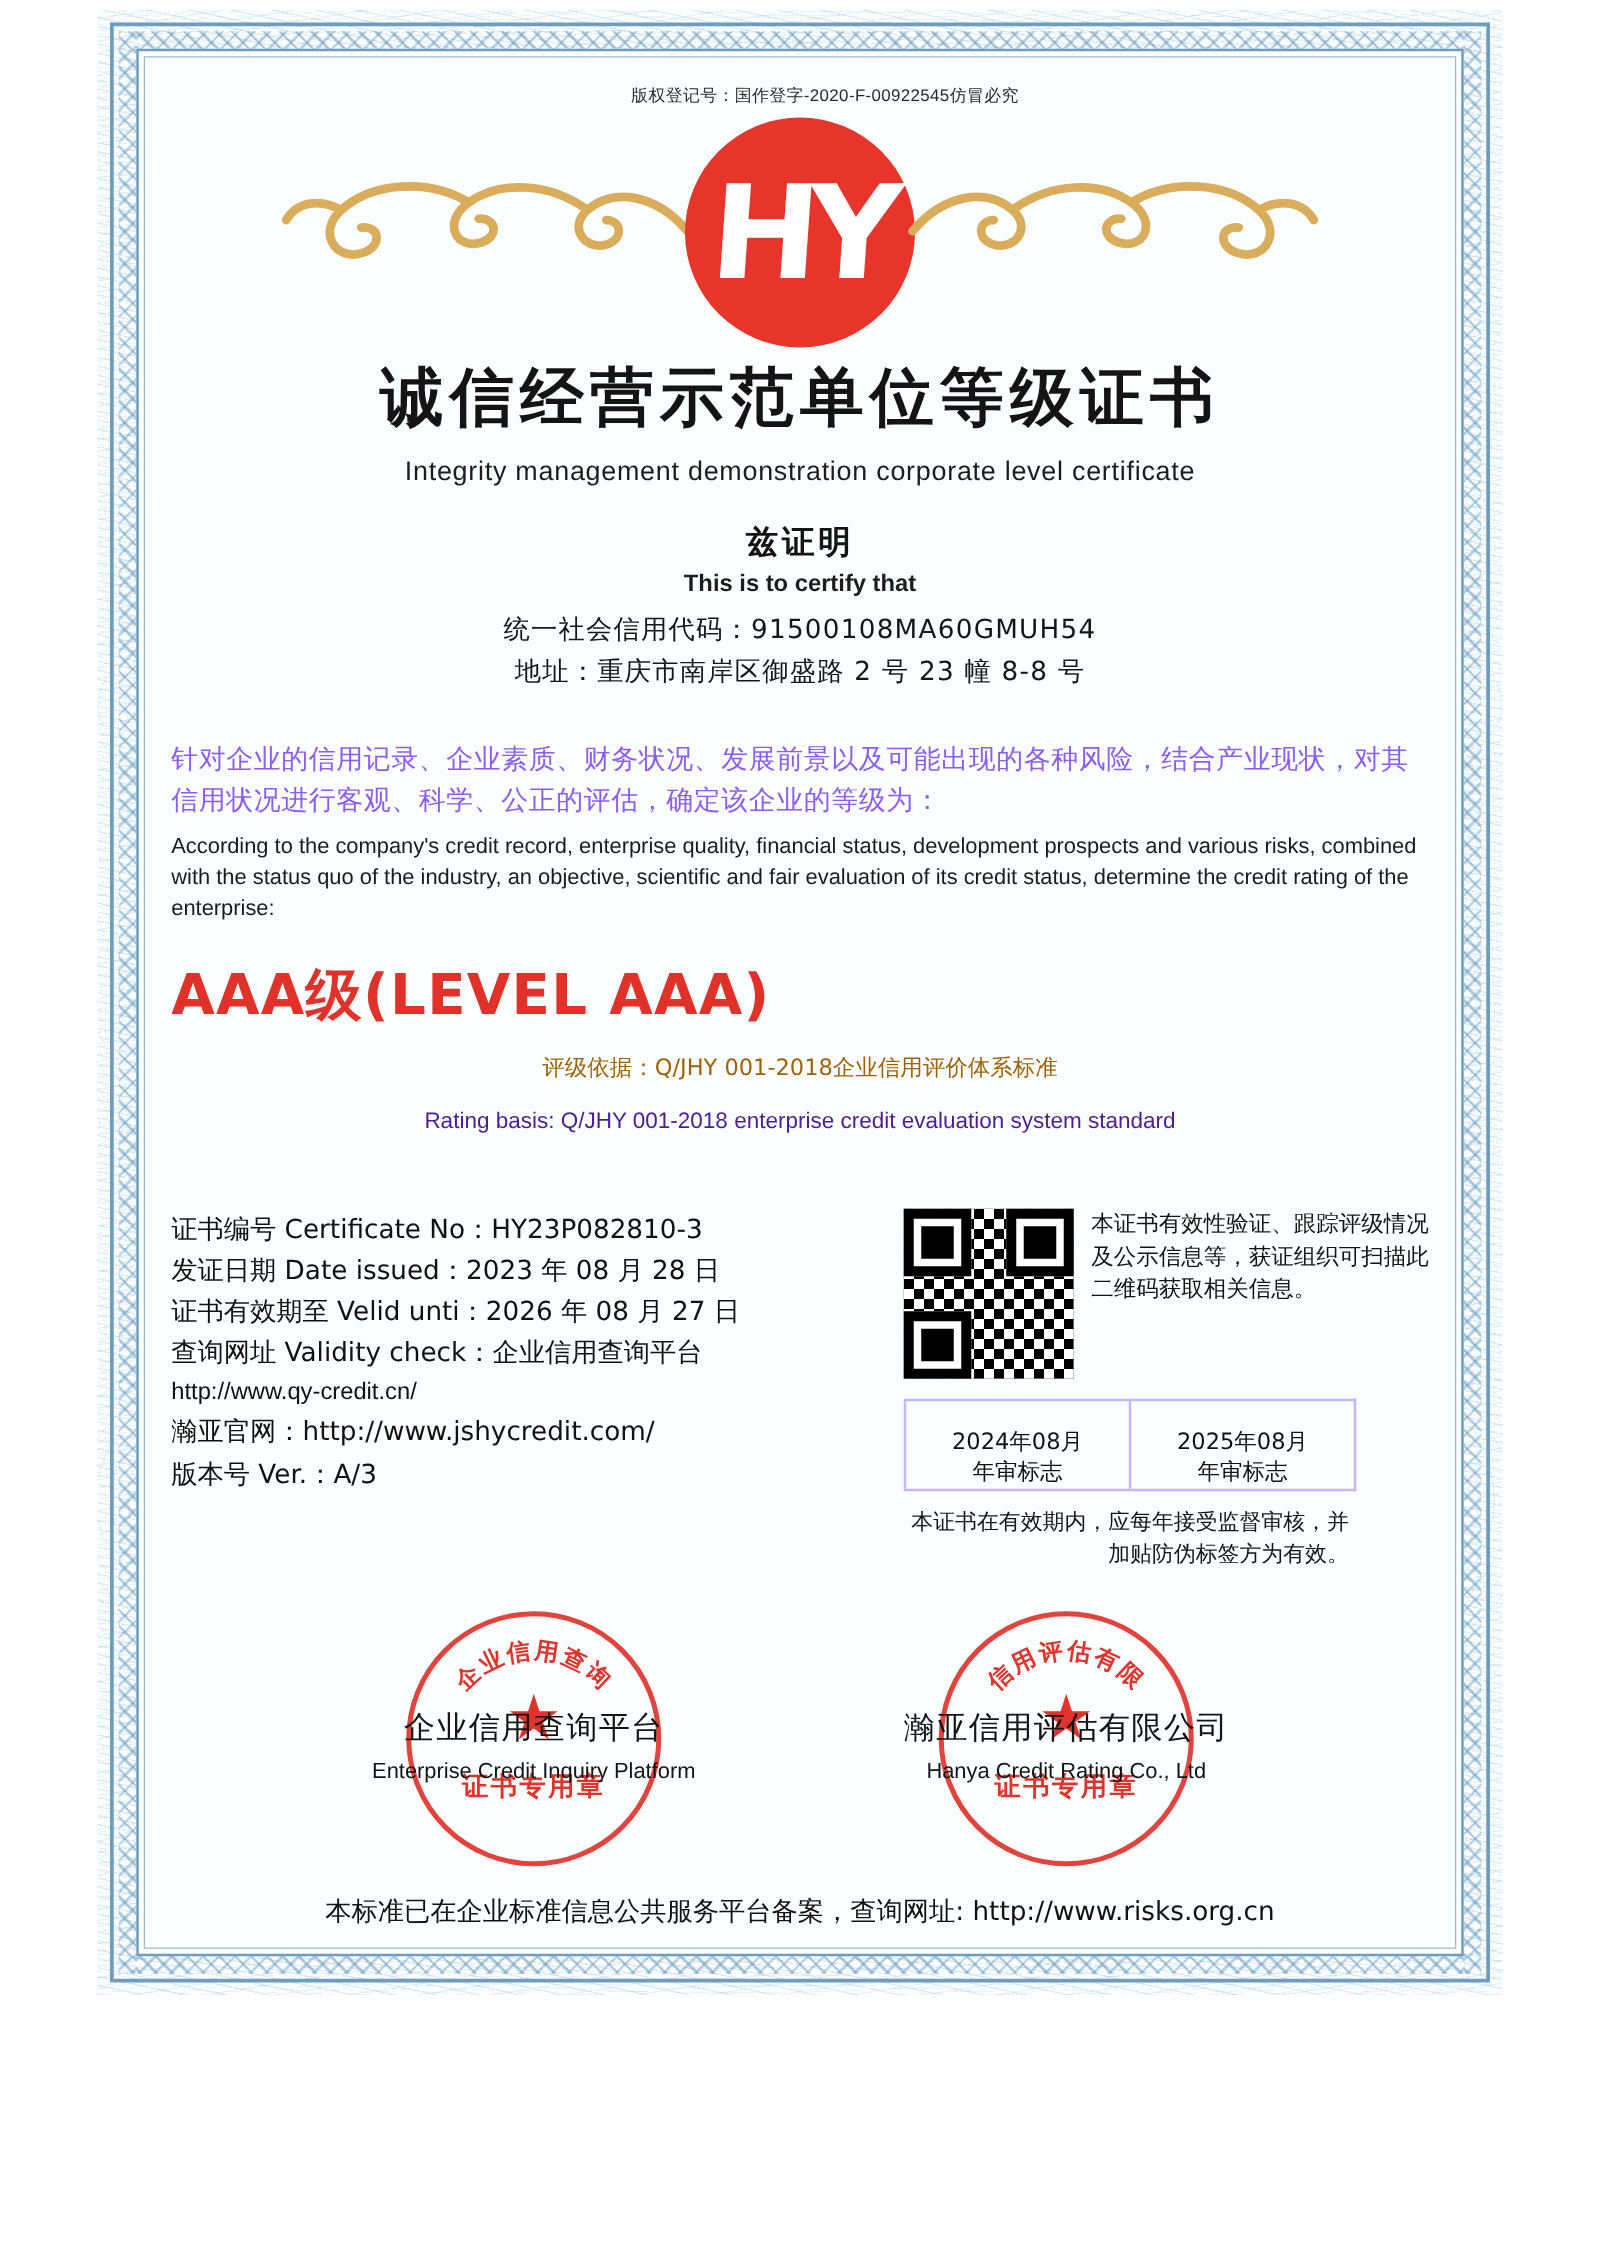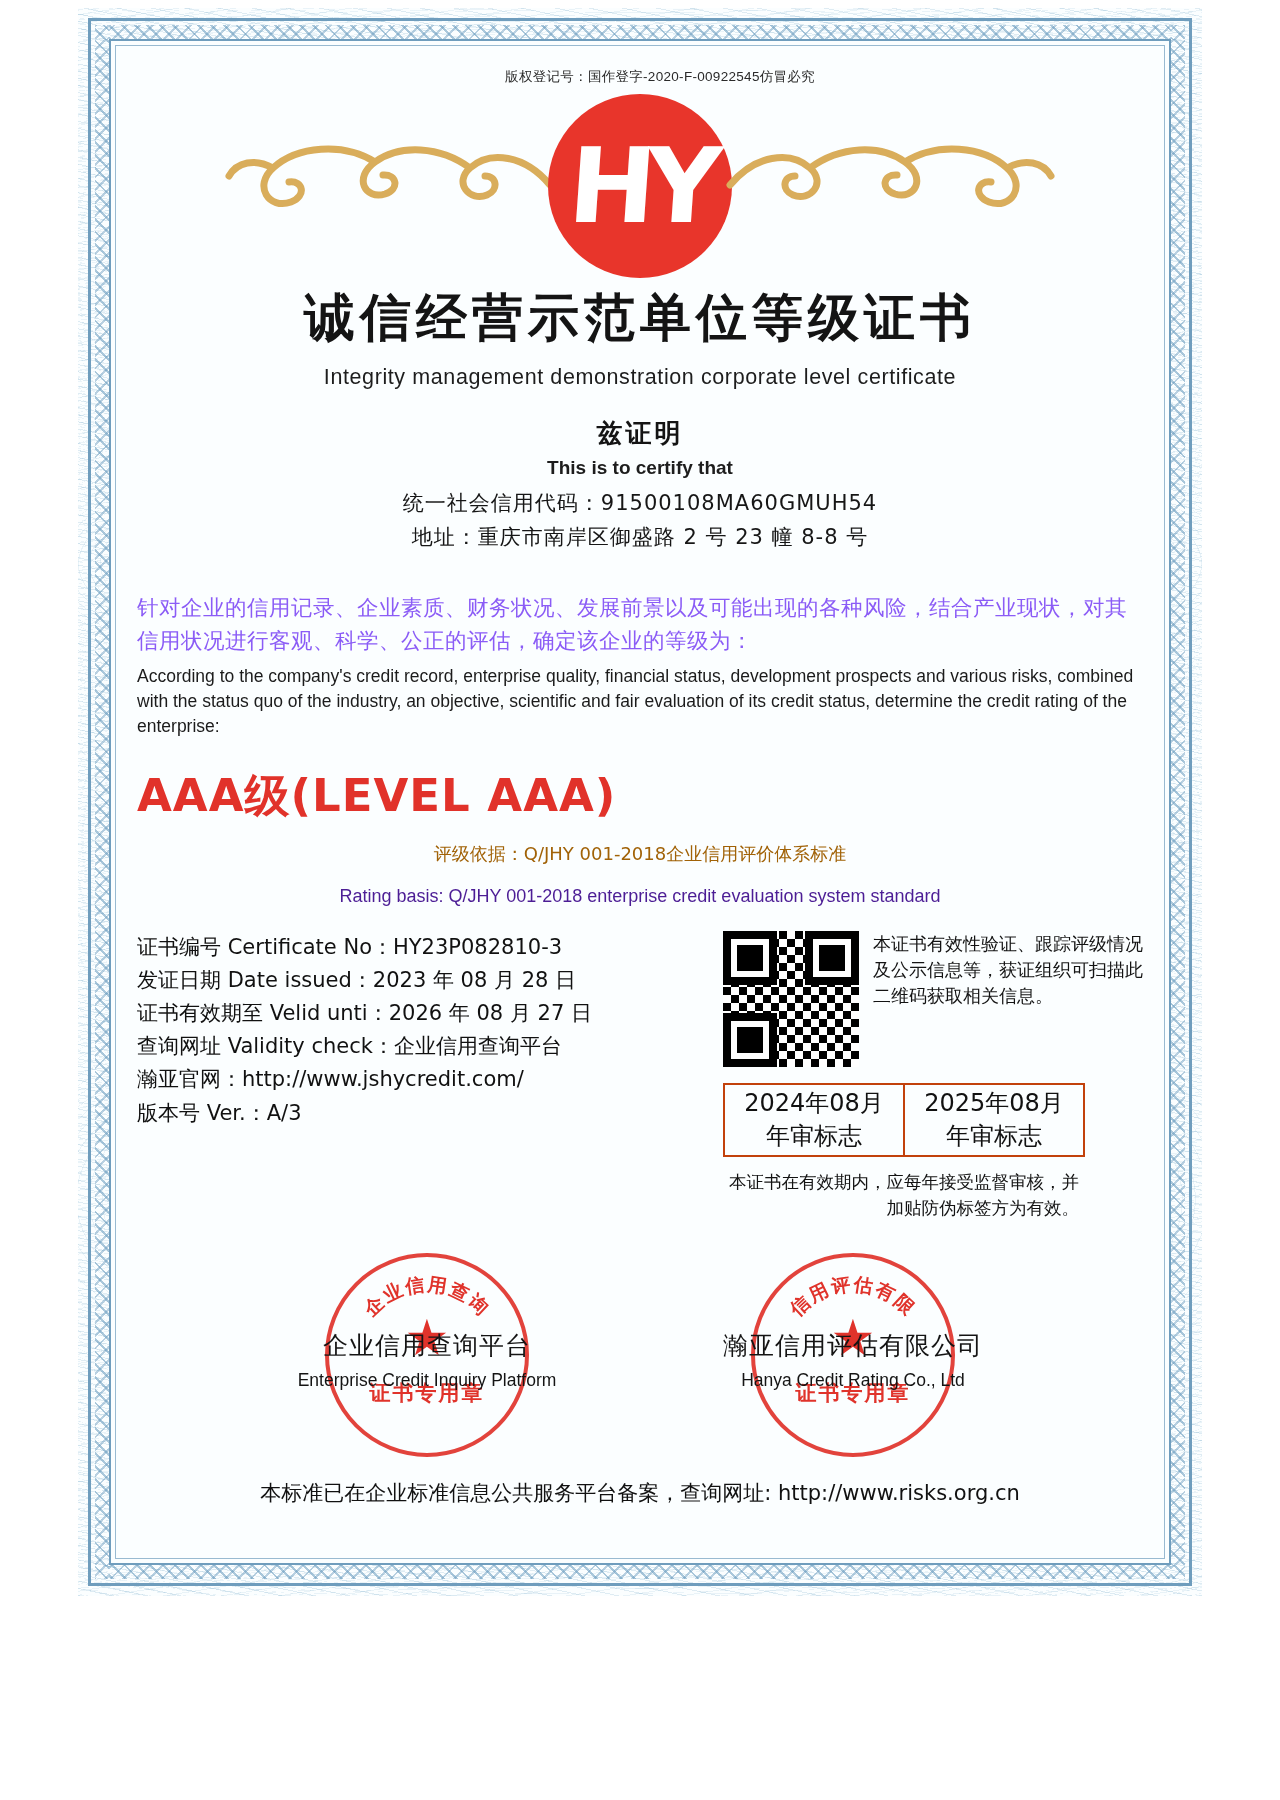--- a/index.html
+++ b/index.html
@@ -224,21 +224,21 @@
     margin-top: 20px;
     width: 100%;
     text-align: center;
     font-size: 18px;
     color: #4c1d95;
   }
 
   
   .detail-row {
     width: 1006px;
-    margin-top: 24px;
+    margin-top: 60px;
     display: flex;
     justify-content: space-between;
     align-items: flex-start;
   }
   .detail-left {
     width: 560px;
     font-size: 21px;
     line-height: 1.58;
     color: #111;
     font-family: "DejaVu Sans", sans-serif;
@@ -293,26 +293,26 @@
 
   .seal-boxes {
     margin-top: 16px;
     display: flex;
     gap: 0;
     margin-left: 0;
   }
   .seal-box {
     width: 178px;
     height: 70px;
-    border: 2px solid #c2410c;
+    border: 2px solid #c4b5fd;
     display: flex;
     flex-direction: column;
     align-items: center;
-    justify-content: center;
-    font-size: 24px;
+    justify-content: flex-end;
+    font-size: 18px;
     line-height: 1.35;
     color: #111;
     font-family: "DejaVu Sans", sans-serif;
   }
   .seal-box + .seal-box { border-left: none; }
 
   .annual-note {
     margin-top: 12px;
     width: 356px;
     font-size: 17.5px;
@@ -467,20 +467,21 @@
       <div class="basis-cn">评级依据：Q/JHY 001-2018企业信用评价体系标准</div>
       <div class="basis-en">Rating basis: Q/JHY 001-2018 enterprise credit evaluation system standard</div>
     </div>
 
     <div class="detail-row">
       <div class="detail-left">
         <div>证书编号 Certificate No：HY23P082810-3</div>
         <div>发证日期 Date issued：2023 年 08 月 28 日</div>
         <div>证书有效期至 Velid unti：2026 年 08 月 27 日</div>
         <div>查询网址 Validity check：企业信用查询平台</div>
+        <div class="en">http://www.qy-credit.cn/</div>
         <div>瀚亚官网：http://www.jshycredit.com/</div>
         <div>版本号 Ver.：A/3</div>
       </div>
 
       <div class="detail-right">
         <div class="qr-row">
           <div class="qr-code">
             <span class="qr-eye tl"></span>
             <span class="qr-eye tr"></span>
             <span class="qr-eye bl"></span>

